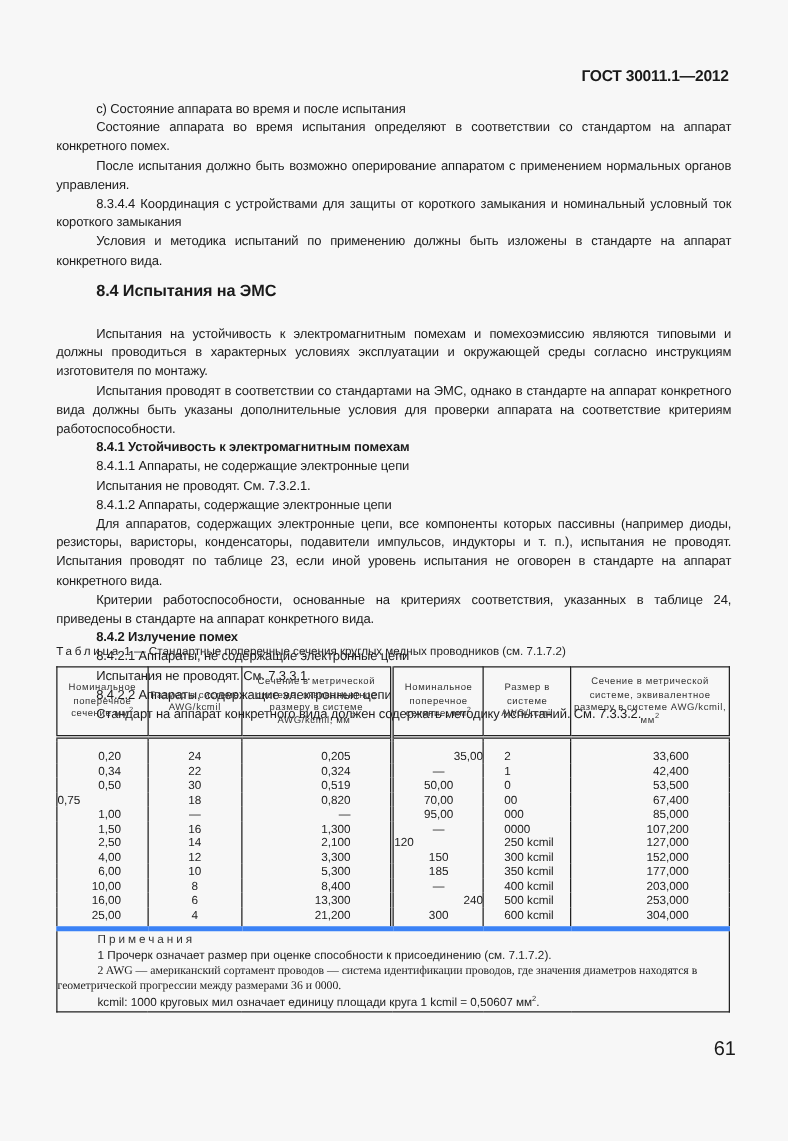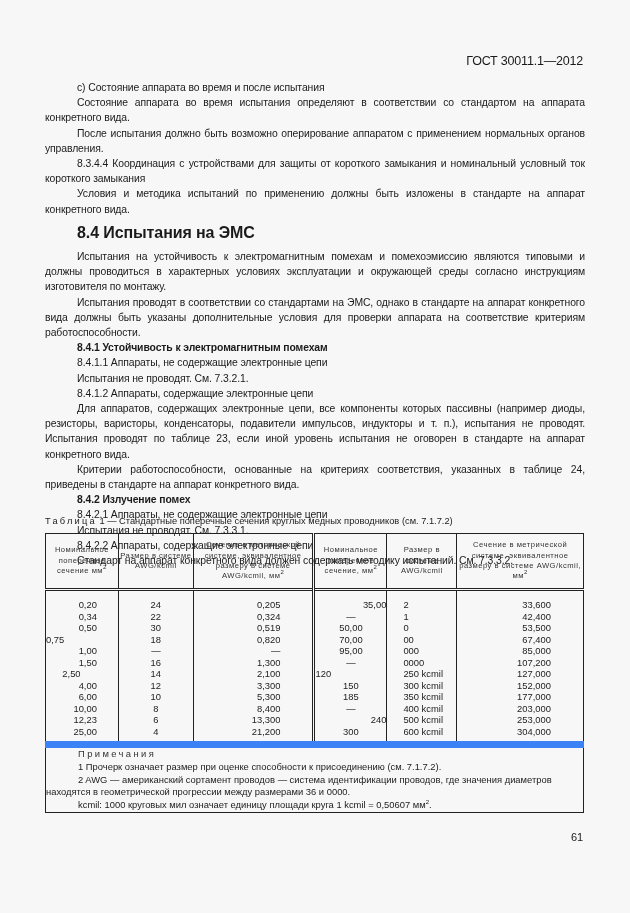--- a/index.html
+++ b/index.html
@@ -1,28 +1,28 @@
 <!DOCTYPE html>
 <html><head>
 <meta charset="utf-8">
 <style>
   html, body { margin: 0; padding: 0; }
   body {
     width: 630px; height: 913px; background: #f7f7f7; position: relative; overflow: hidden;
     font-family: "Liberation Sans", sans-serif; color: #1a1a1a;
   }
   .page-header {
-    position: absolute; right: 47px; top: 54px; font-weight: normal; font-size: 12.5px; letter-spacing: -0.2px;
+    position: absolute; right: 47px; top: 54px; font-weight: bold; font-size: 12.5px; letter-spacing: -0.2px;
   }
   .body-text {
     position: absolute; left: 45px; top: 80px; width: 540px; font-size: 10.4px; line-height: 15.2px;
     letter-spacing: -0.1px;
   }
   .p { margin: 0; text-indent: 32px; text-align: justify; }
-  .h2 { margin: 8px 0 9px 32px; font-weight: bold; font-size: 16px; }
+  .h2 { margin: 8px 0 20px 32px; font-weight: bold; font-size: 13px; }
   .h3 { margin: 0 0 0 32px; font-weight: bold; }
   .caption {
     position: absolute; left: 45px; top: 516px; font-size: 9.3px; color: #222;
   }
   .caption .spaced { letter-spacing: 2.2px; }
   table.wire {
     position: absolute; left: 45px; top: 533px; width: 539px;
     border-collapse: collapse; font-size: 9.4px; color: #222;
   }
   table.wire td, table.wire th { padding: 0; }
@@ -35,38 +35,38 @@
   .sep td.dbl-right { border-right: 3px double #222; }
   .body td {
     border-left: 1px solid #222; border-right: 1px solid #222; height: 11.5px; line-height: 11.5px;
     text-align: center; vertical-align: top;
   }
   .body td.dbl-right { border-right: 3px double #222; }
   .body td.left { text-align: left; padding-left: 16px; }
   .body td.right { text-align: right; padding-right: 40px; }
   .body td.c3 { text-align: right; padding-right: 32px; }
   .body tr.first td { padding-top: 6px; }
-  .body tr.last td { padding-bottom: 4px; border-bottom: 7px solid #3b82f6; }
+  .body tr.last td { padding-bottom: 4px; border-bottom: 4px solid #3b82f6; }
   .notes td {
     border: 1px solid #222; font-size: 9.4px; line-height: 12.8px; padding: 4px 6px 6px 6px; text-align: left;
   }
   .notes .n { text-indent: 32px; margin: 0; }
   .notes .nt { text-indent: 32px; margin: 0; letter-spacing: 2.4px; color: #333; }
-  .notes .n2 { text-indent: 32px; margin: 0; }
+  .notes .n2 { text-indent: 32px; margin: 0; font-family: Liberation Serif, serif; }
   sup { font-size: 6px; line-height: 0; vertical-align: super; }
-  .page-number { position: absolute; left: 571px; top: 831px; font-size: 11px; text-align: center; }
+  .page-number { position: absolute; left: 571px; top: 831px; font-size: 16px; text-align: center; }
 </style>
 </head>
 <body>
 
 <div class="page-header">ГОСТ 30011.1—2012</div>
 
 <div class="body-text">
   <p class="p">c) Состояние аппарата во время и после испытания</p>
-  <p class="p">Состояние аппарата во время испытания определяют в соответствии со стандартом на аппарата конкретного вида.</p>
+  <p class="p">Состояние аппарата во время испытания определяют в соответствии со стандартом на аппарат конкретного помех.</p>
   <p class="p">После испытания должно быть возможно оперирование аппаратом с применением нормальных органов управления.</p>
   <p class="p">8.3.4.4 Координация с устройствами для защиты от короткого замыкания и номинальный условный ток короткого замыкания</p>
   <p class="p">Условия и методика испытаний по применению должны быть изложены в стандарте на аппарат конкретного вида.</p>
   <div class="h2">8.4 Испытания на ЭМС</div>
   <p class="p">Испытания на устойчивость к электромагнитным помехам и помехоэмиссию являются типовыми и должны проводиться в характерных условиях эксплуатации и окружающей среды согласно инструкциям изготовителя по монтажу.</p>
   <p class="p">Испытания проводят в соответствии со стандартами на ЭМС, однако в стандарте на аппарат конкретного вида должны быть указаны дополнительные условия для проверки аппарата на соответствие критериям работоспособности.</p>
   <div class="h3">8.4.1 Устойчивость к электромагнитным помехам</div>
   <p class="p">8.4.1.1 Аппараты, не содержащие электронные цепи</p>
   <p class="p">Испытания не проводят. См. 7.3.2.1.</p>
   <p class="p">8.4.1.2 Аппараты, содержащие электронные цепи</p>
@@ -153,21 +153,21 @@
       </tr>
       <tr>
         <td class="right" style="text-align: right; padding-right: 21px;">1,50</td>
         <td>16</td>
         <td class="c3 dbl-right">1,300</td>
         <td style="text-align: center;">—</td>
         <td class="left">0000</td>
         <td class="c3">107,200</td>
       </tr>
       <tr>
-        <td class="right" style="text-align: center; padding-right: 21px; margin-top: 36px;">2,50</td>
+        <td class="right" style="text-align: right; padding-right: 21px; margin-top: 36px;">2,50</td>
         <td>14</td>
         <td class="c3 dbl-right">2,100</td>
         <td style="text-align: left;">120</td>
         <td class="left">250 kcmil</td>
         <td class="c3">127,000</td>
       </tr>
       <tr>
         <td class="right" style="text-align: right; padding-right: 21px;">4,00</td>
         <td>12</td>
         <td class="c3 dbl-right">3,300</td>
@@ -185,21 +185,21 @@
       </tr>
       <tr>
         <td class="right" style="text-align: right; padding-right: 21px;">10,00</td>
         <td>8</td>
         <td class="c3 dbl-right">8,400</td>
         <td style="text-align: center;">—</td>
         <td class="left">400 kcmil</td>
         <td class="c3">203,000</td>
       </tr>
       <tr>
-        <td class="right" style="text-align: right; padding-right: 21px;">12,23</td>
+        <td class="right" style="text-align: right; padding-right: 21px;">16,00</td>
         <td>6</td>
         <td class="c3 dbl-right">13,300</td>
         <td style="text-align: right;">240</td>
         <td class="left">500 kcmil</td>
         <td class="c3">253,000</td>
       </tr>
       <tr class="last">
         <td class="right" style="text-align: right; padding-right: 21px;">25,00</td>
         <td>4</td>
         <td class="c3 dbl-right">21,200</td>

